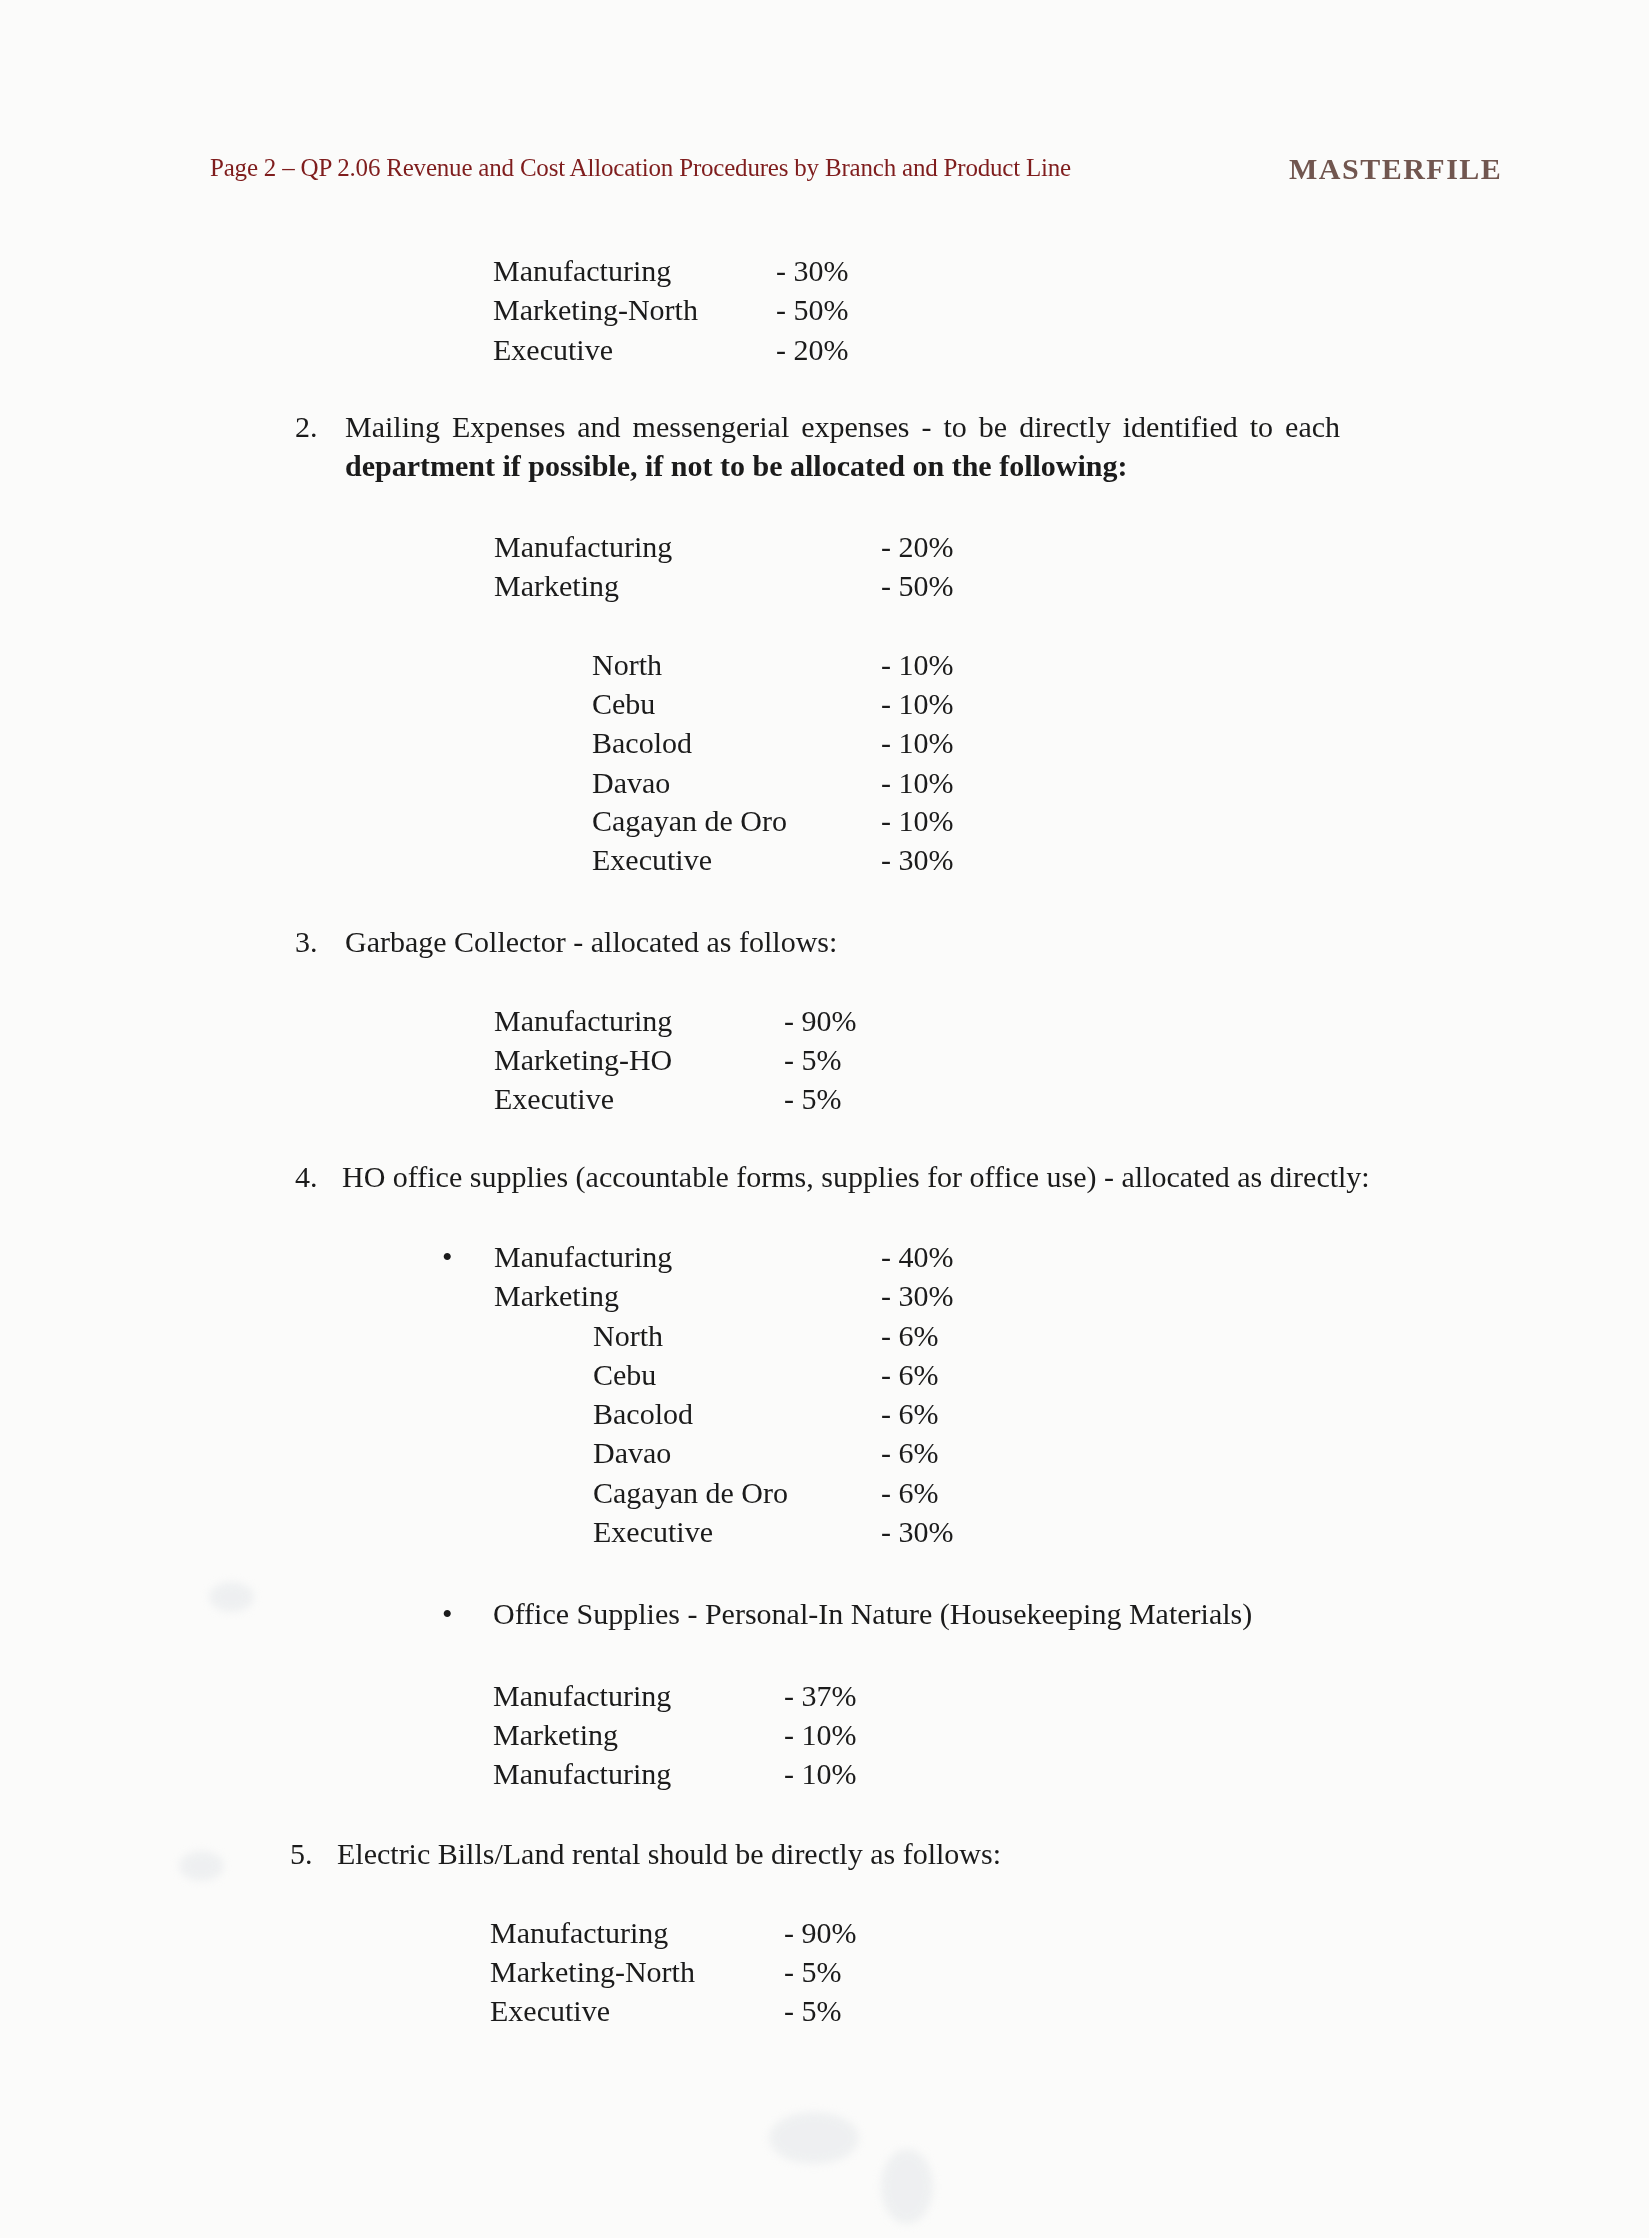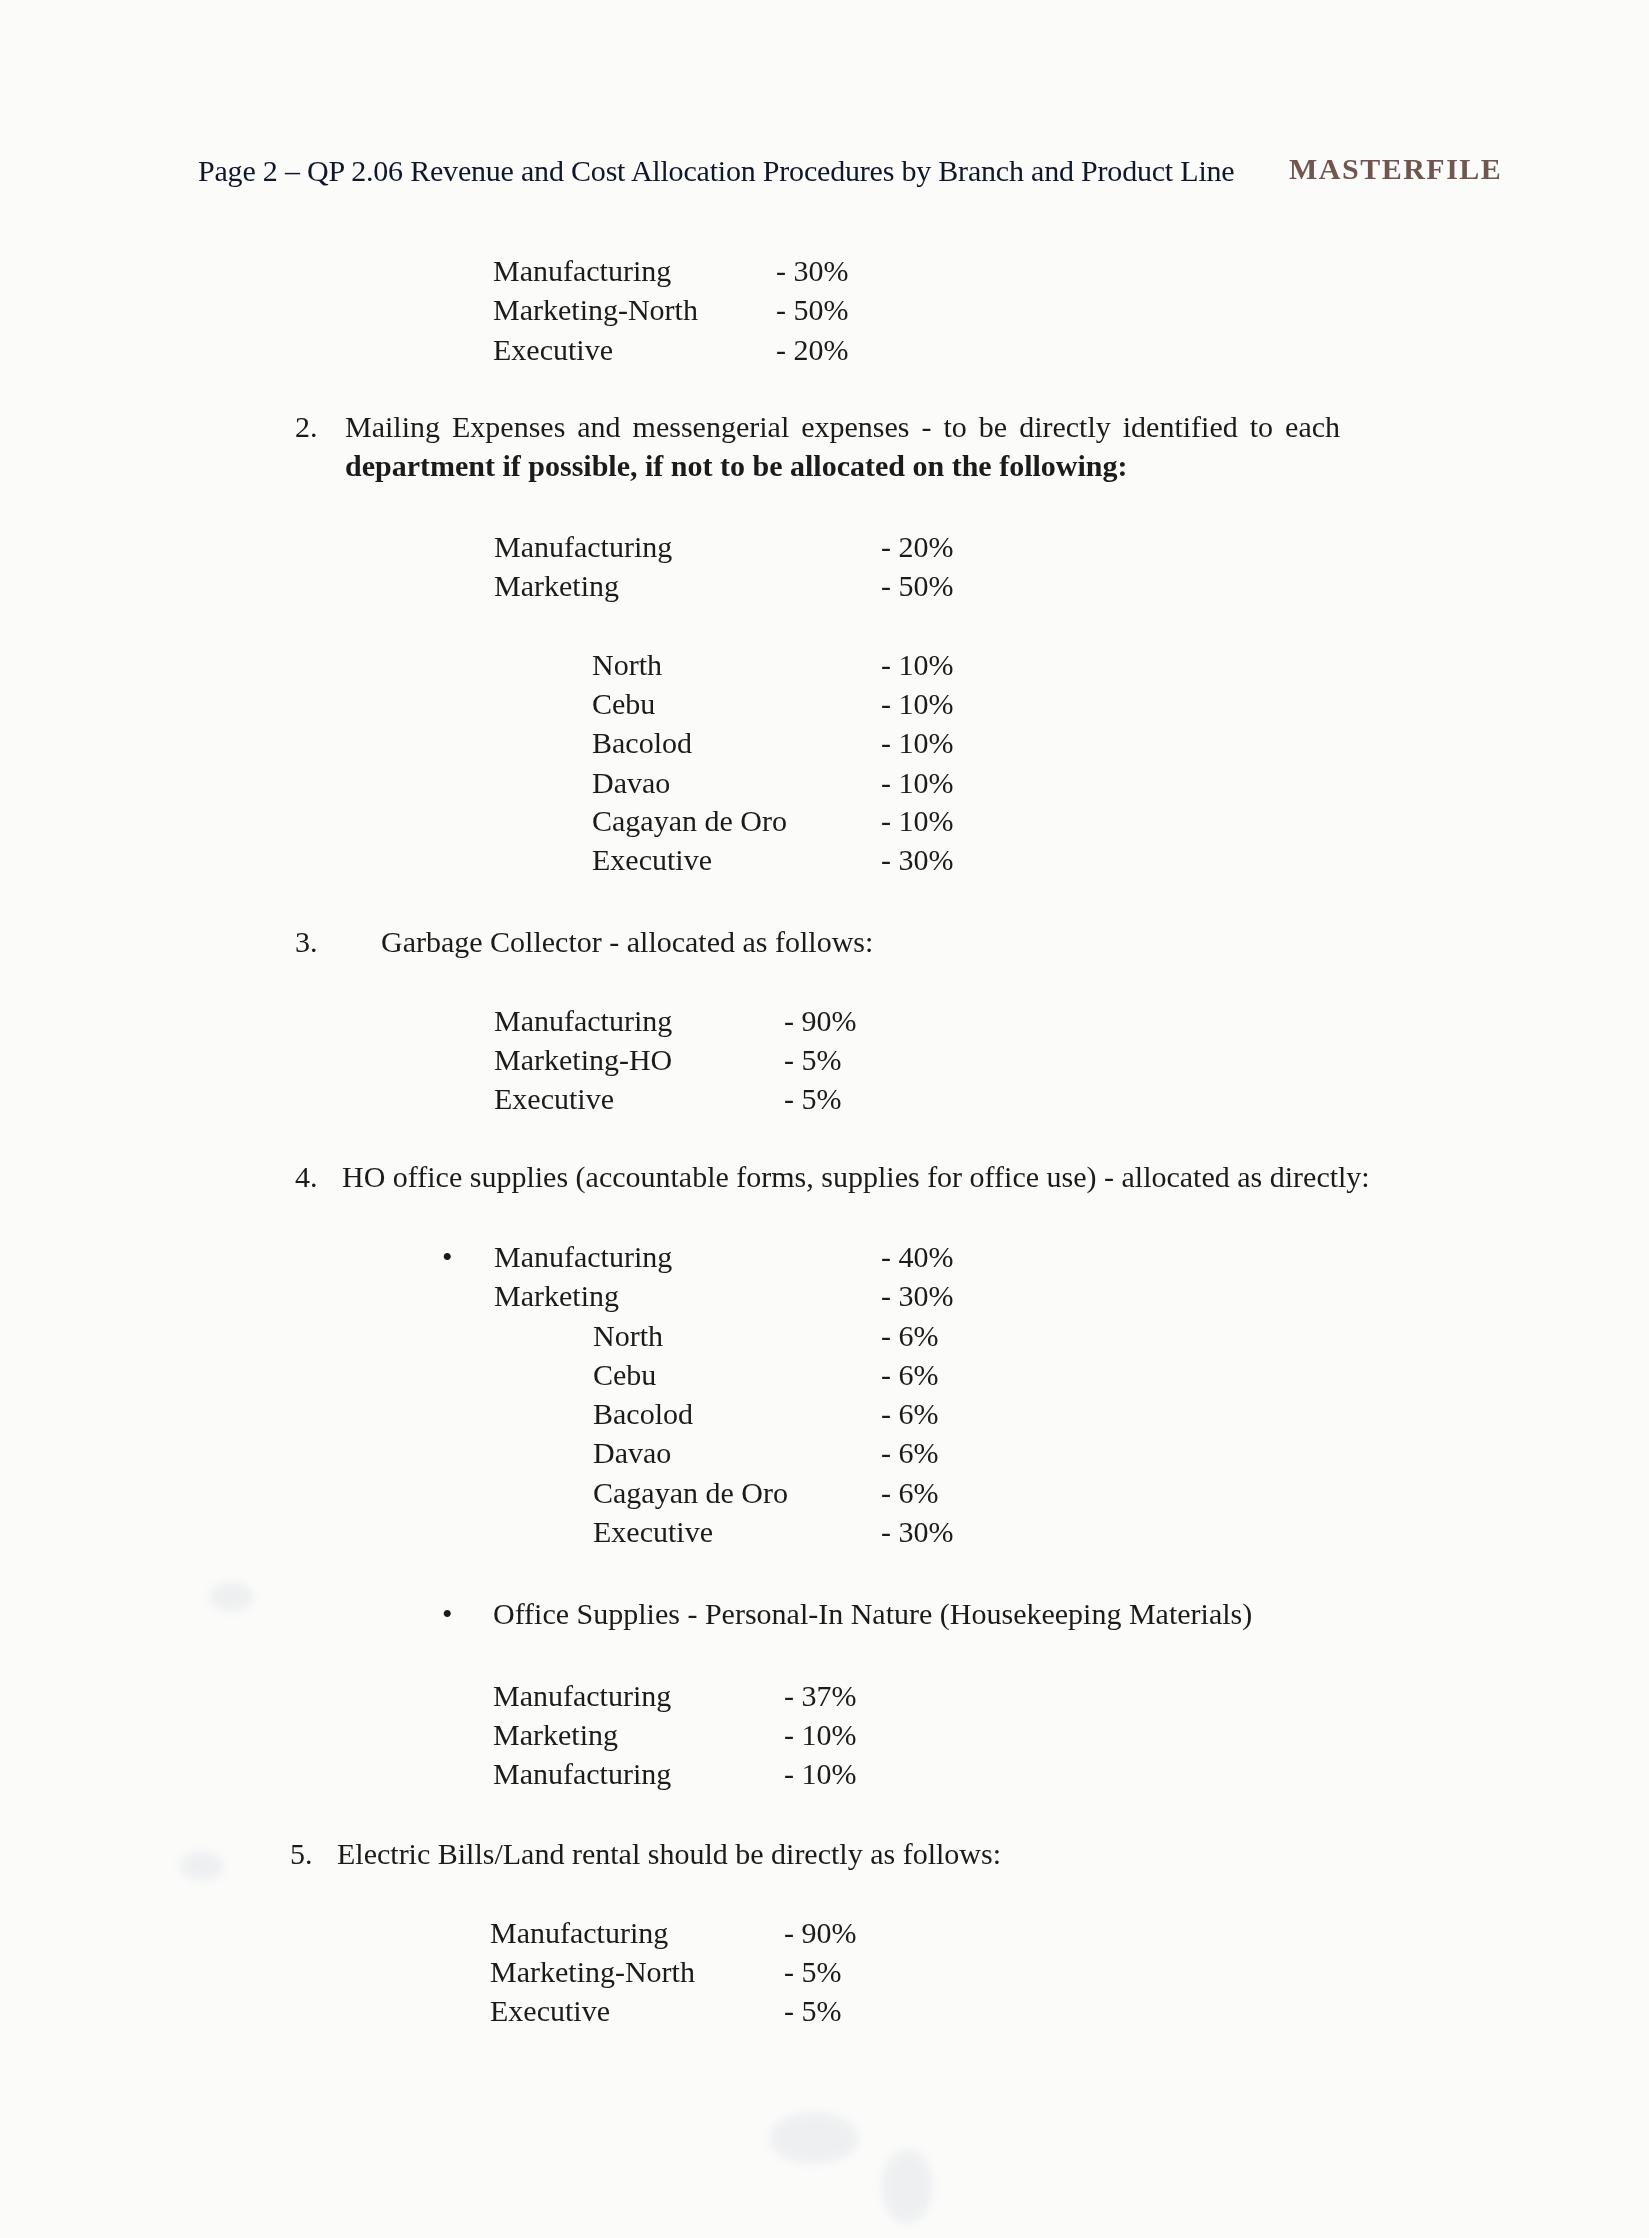--- a/index.html
+++ b/index.html
@@ -3,21 +3,21 @@
 <meta charset="utf-8">
 <style>
   html, body { margin:0; padding:0; }
   body {
     width:1650px; height:2239px; position:relative; overflow:hidden;
     background:#fbfbfa;
     font-family:"Liberation Serif","DejaVu Serif",serif;
     color:#1b1b1b;
   }
   .abs { position:absolute; white-space:nowrap; }
-  .hdr { font-size:30px; top:154px; left:198px; letter-spacing:-0.2px; color:#0f172a; }
+  .hdr { font-size:25px; top:154px; left:210px; letter-spacing:-0.2px; color:#7f1d1d; }
   .stamp { font-size:30px; top:152px; left:1289px; letter-spacing:1.5px; color:#5a3a32; font-weight:bold; opacity:0.85; }
   .row { position:absolute; font-size:30px; white-space:nowrap; }
   .bullet { position:absolute; font-size:30px; }
   .smudge { position:absolute; border-radius:50%; background:#e4e7ea; opacity:0.55; filter:blur(4.5px); }
 </style>
 </head>
 <body>
 
 <div class="smudge" style="left:179px;top:1851px;width:45px;height:30px;"></div>
 <div class="smudge" style="left:769px;top:2112px;width:90px;height:52px;"></div>
@@ -55,21 +55,21 @@
   <div class="row" style="left:592px;top:766px;">Davao</div>
   <div class="row" style="left:881px;top:766px;">- 10%</div>
   <div class="row" style="left:592px;top:804px;">Cagayan de Oro</div>
   <div class="row" style="left:881px;top:804px;">- 10%</div>
   <div class="row" style="left:592px;top:843px;">Executive</div>
   <div class="row" style="left:881px;top:843px;">- 30%</div>
 </div>
 
 <div>
   <div class="row" style="left:295px;top:925px;">3.</div>
-  <div class="row" style="left:345px;top:925px;margin-left:36px;">Garbage Collector - allocated as follows:</div>
+  <div class="row" style="left:345px;top:925px;">Garbage Collector - allocated as follows:</div>
 
   <div class="row" style="left:494px;top:1004px;">Manufacturing</div>
   <div class="row" style="left:784px;top:1004px;">- 90%</div>
   <div class="row" style="left:494px;top:1043px;">Marketing-HO</div>
   <div class="row" style="left:784px;top:1043px;">- 5%</div>
   <div class="row" style="left:494px;top:1082px;">Executive</div>
   <div class="row" style="left:784px;top:1082px;">- 5%</div>
 </div>
 
 <div>

